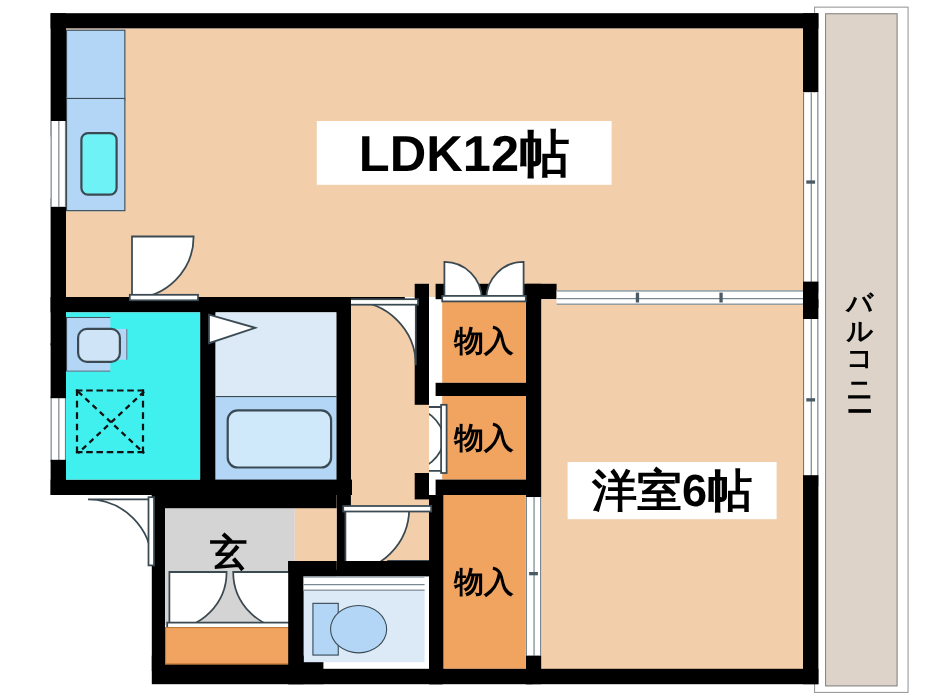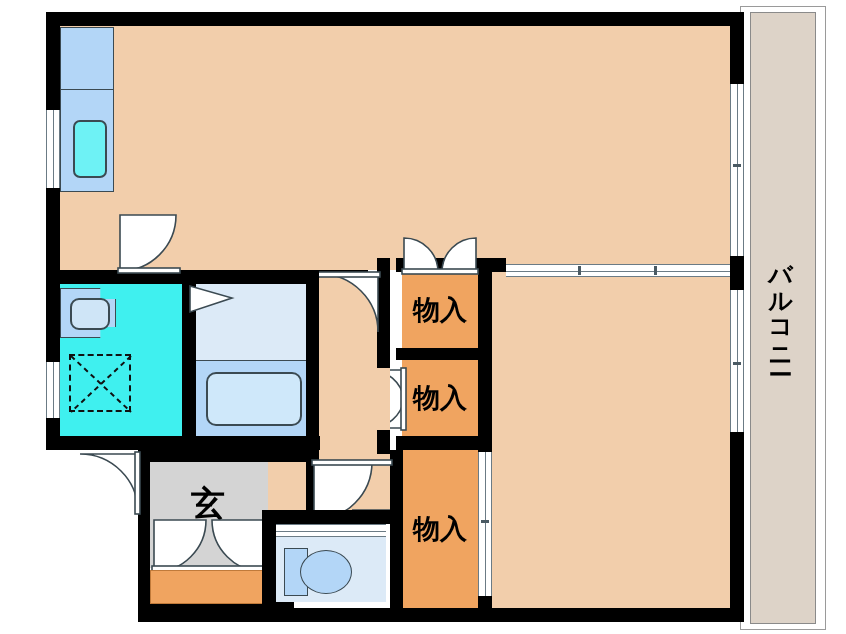--- a/index.html
+++ b/index.html
@@ -124,20 +124,21 @@
 
   <div class="abs wall" style="left:46px; top:270px; width:14px; height:44px;"></div>
   <div class="abs win-v" style="left:46px; top:360px; width:14px; height:60px;"></div>
   <div class="abs wall" style="left:46px; top:312px; width:14px; height:50px;"></div>
   <div class="abs wall" style="left:46px; top:418px; width:14px; height:32px;"></div>
 
   <div class="abs wall" style="left:46px; top:436px; width:140px; height:14px;"></div>
 
   <div class="abs floor-ldk" style="left:60px; top:26px; width:670px; height:244px;"></div>
 
+  <div class="abs label" style="left:288px; top:110px; width:268px; height:58px; font-size:46px;">LDK12帖</div>
 
   <div class="abs floor-kit thin-dark" style="left:60px; top:27px; width:52px; height:63px;"></div>
   <div class="abs floor-kit thin-dark" style="left:60px; top:89px; width:52px; height:101px;"></div>
   <div class="abs thin-dark" style="left:73px; top:120px; width:30px; height:54px; background:#6ef2f5; border-radius:7px; border-width:2px;"></div>
 
   <div class="abs wall" style="left:730px; top:12px; width:14px; height:72px;"></div>
   <div class="abs win-v" style="left:730px; top:84px; width:14px; height:182px;"></div>
   <div class="abs mull" style="left:733px; top:164px; width:8px; height:3px;"></div>
   <div class="abs wall" style="left:730px; top:256px; width:14px; height:24px;"></div>
 
@@ -145,20 +146,21 @@
   <div class="abs wall" style="left:396px; top:258px; width:110px; height:14px;"></div>
 
   <div class="abs" style="left:118px; top:213px; width:62px; height:60px;">
     <svg width="62" height="60" viewBox="0 0 62 60">
       <path class="sw" d="M2,2 L2,58 A56,56 0 0 0 58,2 Z"></path>
       <rect class="sw" x="0" y="55" width="62" height="5"></rect>
     </svg>
   </div>
 
   <div class="abs floor-ldk" style="left:492px; top:272px; width:238px; height:348px;"></div>
+  <div class="abs label" style="left:516px; top:420px; width:190px; height:52px; font-size:41px;">洋室6帖</div>
 
   <div class="abs win-h" style="left:506px; top:264px; width:224px; height:13px;"></div>
   <div class="abs mull" style="left:578px; top:266px; width:3px; height:9px;"></div>
   <div class="abs mull" style="left:654px; top:266px; width:3px; height:9px;"></div>
 
   <div class="abs wall" style="left:730px; top:272px; width:14px; height:18px;"></div>
   <div class="abs win-v" style="left:730px; top:290px; width:14px; height:152px;"></div>
   <div class="abs mull" style="left:733px; top:362px; width:8px; height:3px;"></div>
   <div class="abs wall" style="left:730px; top:432px; width:14px; height:190px;"></div>
 

